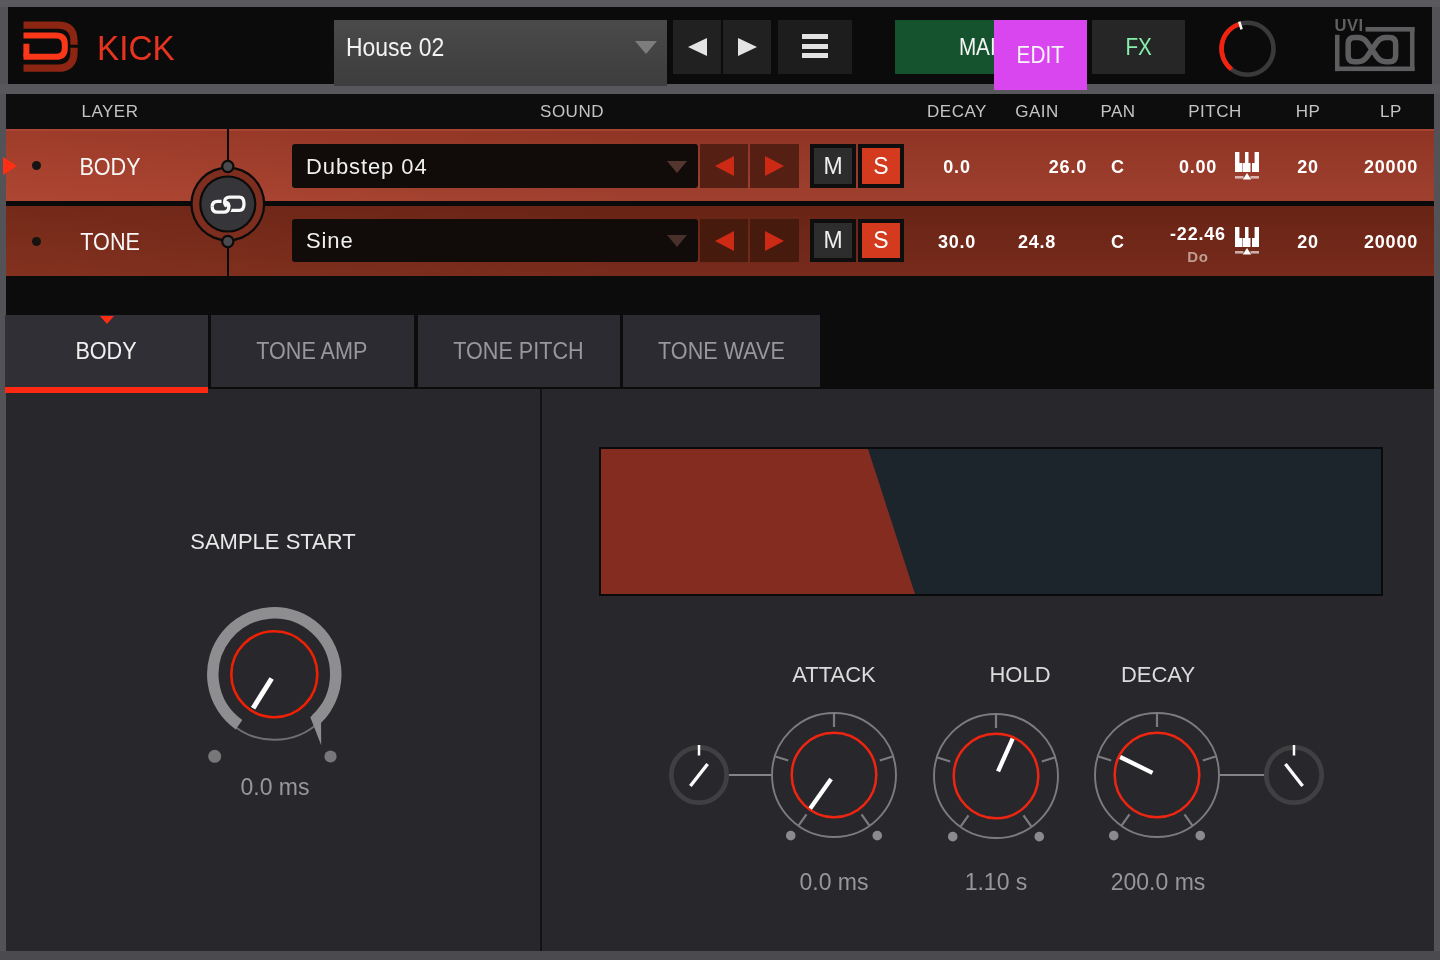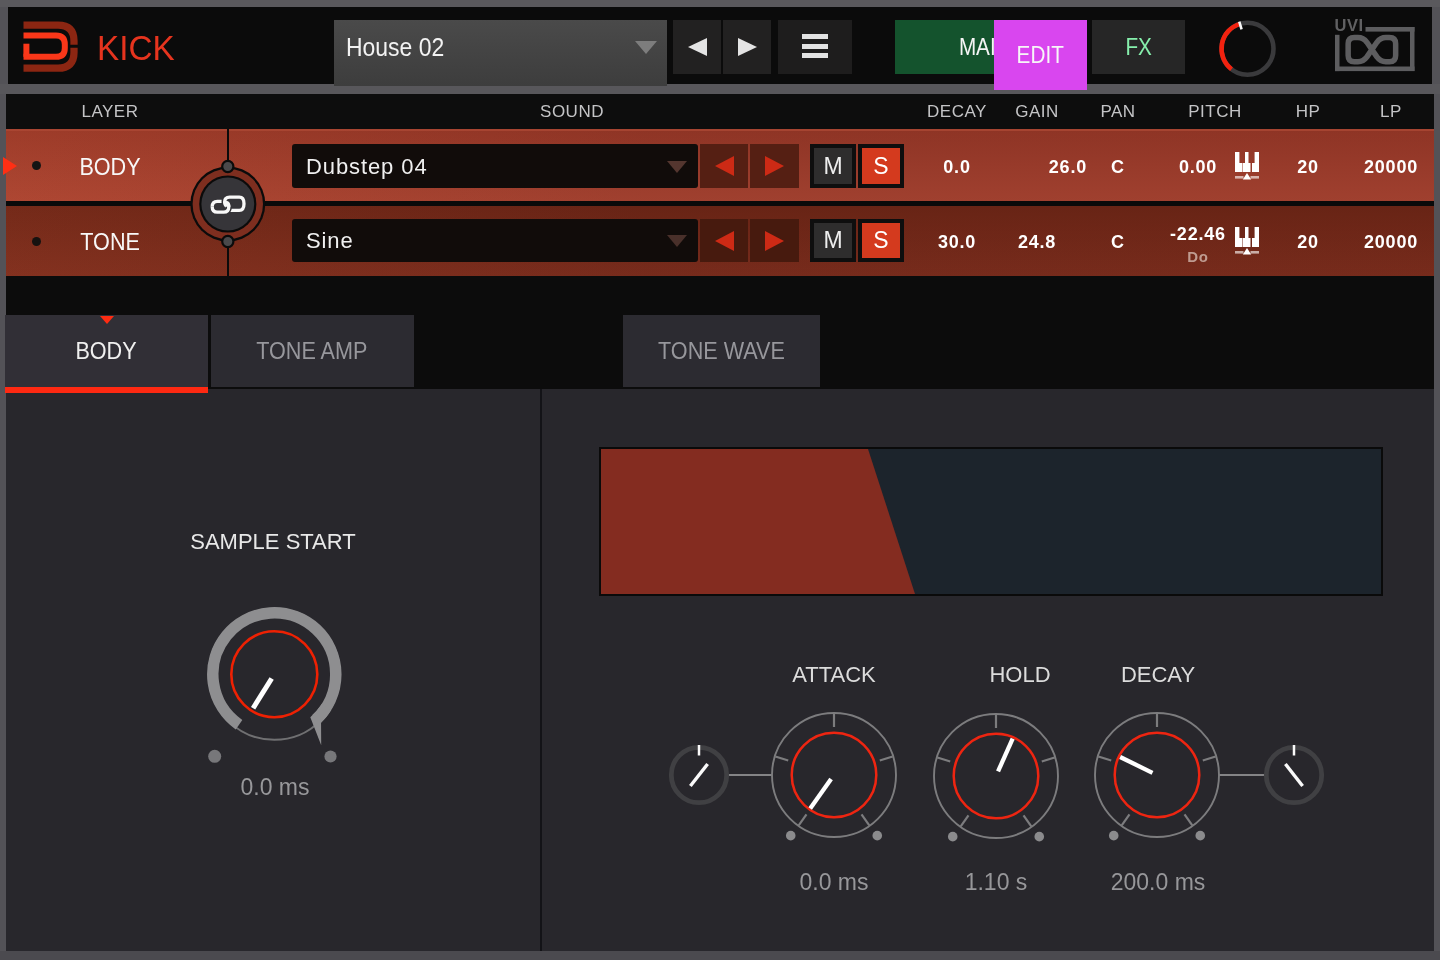--- a/index.html
+++ b/index.html
@@ -199,20 +199,23 @@
     <path d="M12,21 L16.2,27.6 H7.8 Z" fill="#fff"></path>
   </svg>
 
   <div class="abs" style="left:100px;top:315.5px;z-index:5;width:0;height:0;border-left:7.5px solid transparent;border-right:7.5px solid transparent;border-top:8px solid #fe2c12;"></div>
   <div class="abs ctr tab" style="left:5px;width:202.5px;background:#312f36;color:#f0f0f0;">
       <span class="cond">BODY</span>
     </div>
   <div class="abs ctr tab" style="left:210.5px;width:203.5px;">
       <span class="cond">TONE AMP</span>
     </div>
+  <div class="abs ctr tab" style="left:417.5px;width:202px;">
+      <span class="cond">TONE PITCH</span>
+    </div>
   <div class="abs ctr tab" style="left:623px;width:196.5px;">
       <span class="cond">TONE WAVE</span>
     </div>
   <div class="abs" style="left:5px;top:387px;width:202.5px;height:6px;background:#fe2912;"></div>
 
   <div class="abs ctr" style="left:173px;top:531px;width:200px;height:22px;font-size:22px;color:#e8e8e8;">SAMPLE START</div>
   <svg class="abs" style="left:184px;top:584px;" width="181" height="181" viewBox="0 0 181 181">
     <g transform="translate(90.3,90.3)">
       <circle cx="0" cy="0" r="65.5" fill="none" stroke="#707072" stroke-width="2"></circle>
       <path id="bigarc" d="M-35.27,50.38 A61.5,61.5 0 1 1 41.94,44.98" fill="none" stroke="#8e8e90" stroke-width="11.5"></path>

